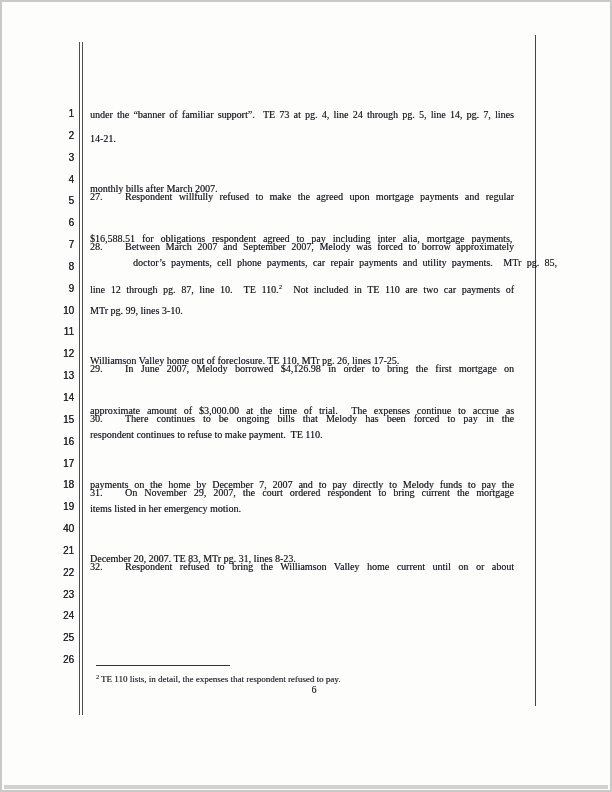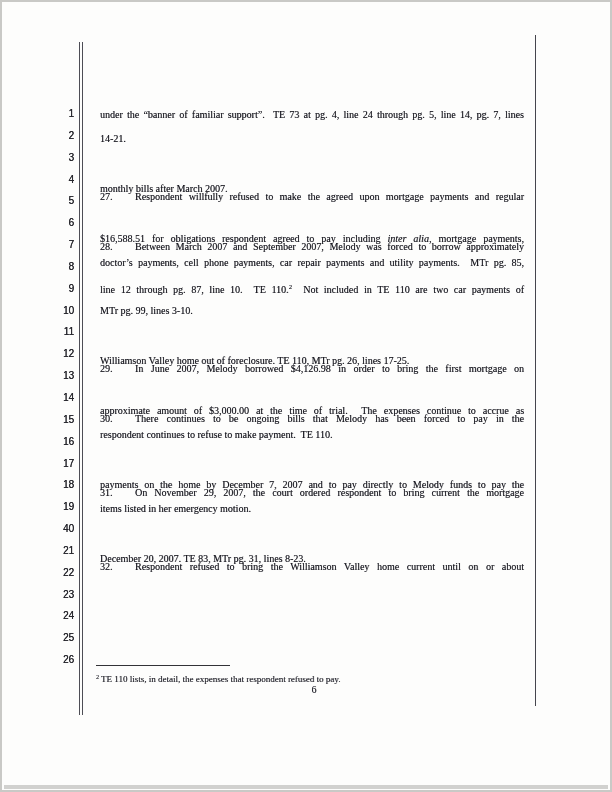--- a/index.html
+++ b/index.html
@@ -29,29 +29,29 @@
     position: absolute; left: 77px; top: 40px; height: 673px; width: 4px;
     border-left: 1.2px solid #4d4d55; border-right: 1.2px solid #4d4d55;
     box-sizing: border-box;
   }
   .right-rule {
     position: absolute; left: 533px; top: 33px; height: 671px; width: 1.4px;
     background: #45454d;
   }
   
   .text-area {
-    position: absolute; left: 98px; top: 101px; width: 424px;
+    position: absolute; left: 88px; top: 101px; width: 424px;
     font-size: 10px; color: #16161e;
     text-shadow: 0.3px 0 0 rgba(22,22,30,0.55);
   }
   .para { margin: 0 0 2px 0; }
   .jline { height: 24px; line-height: 24px; white-space: nowrap; }
   .jwrap { display: inline-block; white-space: pre; }
   .pnum { display: inline-block; width: 35px; margin-top: 32px; }
-  .it { font-style: italic; }
+  .it { }
   .supref { font-size: 6.5px; vertical-align: 3.5px; }
   
   .fn-rule { position: absolute; left: 94px; top: 663px; width: 134px; height: 1.2px; background: #333338; }
   .footnote {
     position: absolute; left: 94px; top: 669px; width: 430px;
     font-size: 9px; line-height: 12px; color: #1d1d26; white-space: pre;
     text-shadow: 0.3px 0 0 rgba(29,29,38,0.5);
   }
   .footnote .fn-sup { font-size: 6px; vertical-align: 3px; margin-right: 2px; }
   .pageno {
@@ -106,21 +106,21 @@
     </div>
 
     <div class="para">
       <div class="jline"><span class="jwrap" style="word-spacing: 3.93px;"><span class="pnum">27.</span><span>Respondent willfully refused to make the agreed upon mortgage payments and regular</span></span></div>
       <div class="jline last"><span class="jwrap">monthly bills after March 2007.</span></div>
     </div>
 
     <div class="para">
       <div class="jline"><span class="jwrap" style="word-spacing: 3.1px;"><span class="pnum">28.</span><span>Between March 2007 and September 2007, Melody was forced to borrow approximately</span></span></div>
       <div class="jline"><span class="jwrap" style="word-spacing: 4.48px;"><span>$16,588.51 for obligations respondent agreed to pay including </span><span class="it">inter alia</span><span>, mortgage payments,</span></span></div>
-      <div class="jline"><span class="jwrap" style="word-spacing: 2.85px;">doctor’s payments, cell phone payments, car repair payments and utility payments.  MTr pg. 85,</span></div>
+      <div class="jline"><span class="jwrap" style="word-spacing: 2.85px; margin-left: 43px;">doctor’s payments, cell phone payments, car repair payments and utility payments.  MTr pg. 85,</span></div>
       <div class="jline"><span class="jwrap" style="word-spacing: 3.15px;"><span>line 12 through pg. 87, line 10.  TE 110.</span><span class="supref">2</span><span>  Not included in TE 110 are two car payments of</span></span></div>
       <div class="jline last"><span class="jwrap">MTr pg. 99, lines 3-10.</span></div>
     </div>
 
     <div class="para">
       <div class="jline"><span class="jwrap" style="word-spacing: 4.93px;"><span class="pnum">29.</span><span>In June 2007, Melody borrowed $4,126.98 in order to bring the first mortgage on</span></span></div>
       <div class="jline last"><span class="jwrap">Williamson Valley home out of foreclosure. TE 110, MTr pg. 26, lines 17-25.</span></div>
     </div>
 
     <div class="para">

